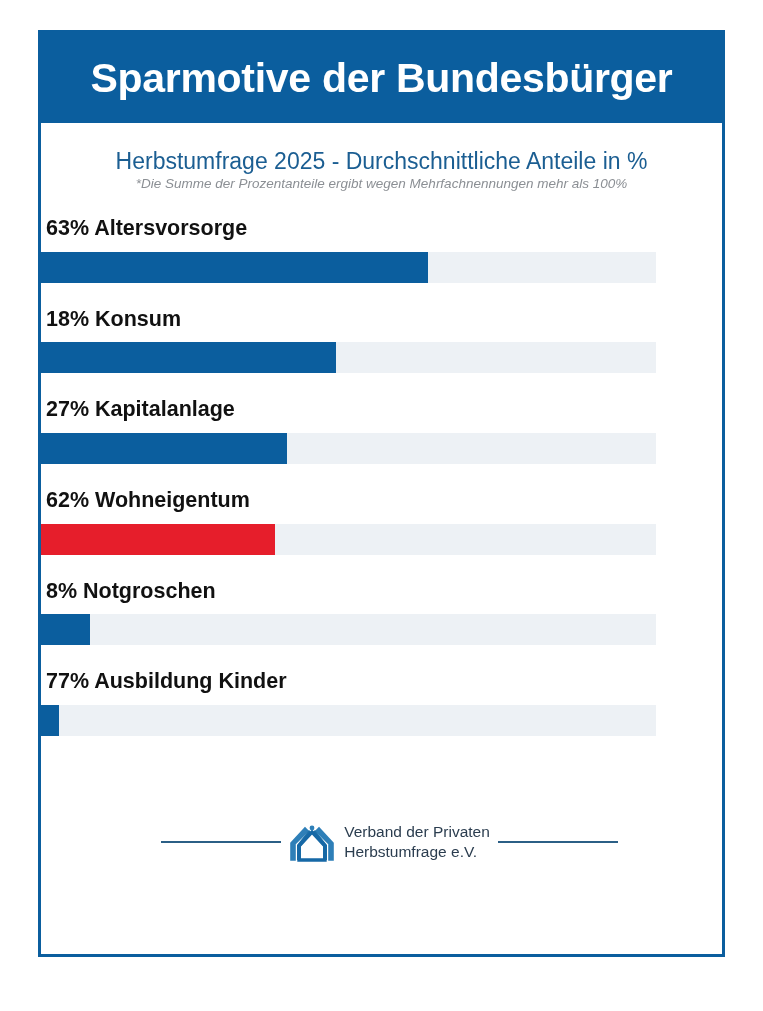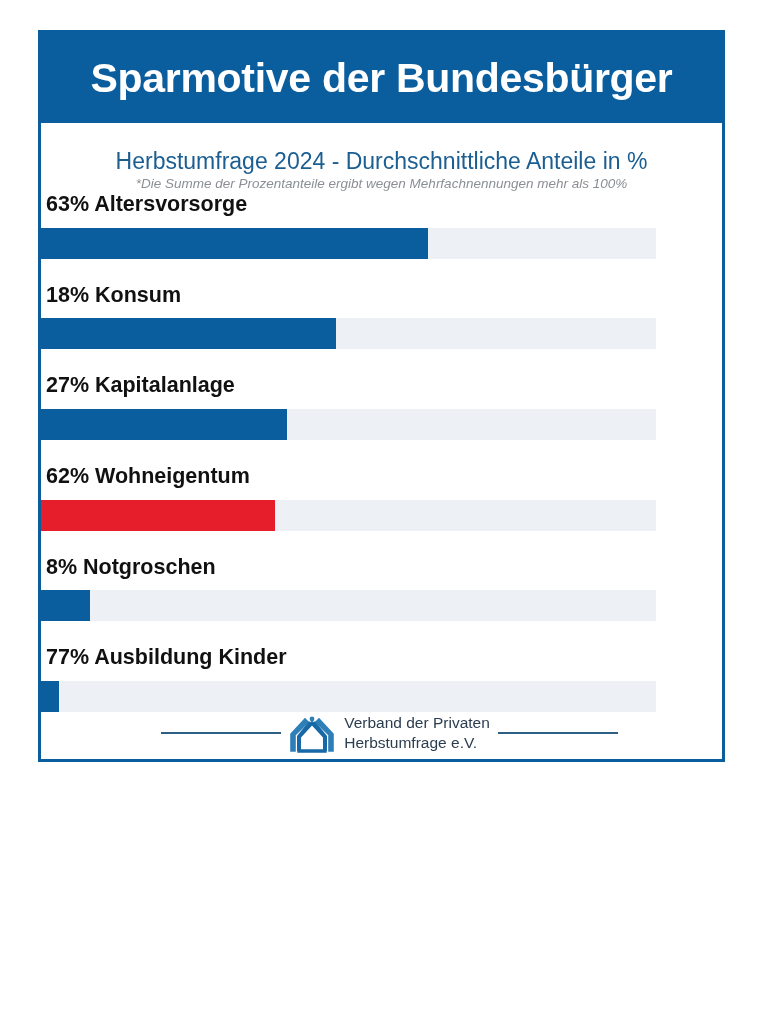--- a/index.html
+++ b/index.html
@@ -15,21 +15,21 @@
     overflow: hidden;
     position: relative;
   }
 
   
   .card {
     position: absolute;
     left: 38px;
     top: 30px;
     width: 687px;
-    height: 732px;
+    height: 927px;
     box-sizing: border-box;
     border: 3px solid #0b5e9e;
     background: #ffffff;
     display: flex;
     flex-direction: column;
   }
 
   
   .header-banner {
     height: 90px;
@@ -72,20 +72,21 @@
   .footnote {
     color: #8b8f94;
     font-size: 13.5px;
     font-style: italic;
     line-height: 1.2;
     font-family: "Liberation Sans", sans-serif;
   }
 
   
   .bars {
+    margin-top: 24px;
     padding-right: 66px;
     flex: 0 0 auto;
   }
   .bar-row {
     margin-bottom: 24px;
   }
   .bar-row:last-child {
     margin-bottom: 0;
   }
   .bar-label {
@@ -162,21 +163,21 @@
 
 <div class="card">
 
   <div class="header-banner">
     <div class="header-title">Sparmotive der Bundesbürger</div>
   </div>
 
   <div class="card-body">
 
     <div class="subtitle-block">
-      <div class="subtitle">Herbstumfrage 2024 - Durchschnittliche Anteile in %</div>
+      <div class="subtitle">Herbstumfrage 2025 - Durchschnittliche Anteile in %</div>
       <div class="footnote">*Die Summe der Prozentanteile ergibt wegen Mehrfachnennungen mehr als 100%</div>
     </div>
 
     <div class="bars">
 
       <div class="bar-row">
         <div class="bar-label">63% Altersvorsorge</div>
         <div class="bar-track">
           <div class="bar-fill" style="width:63%;background:#0b5e9e;"></div>
         </div>

